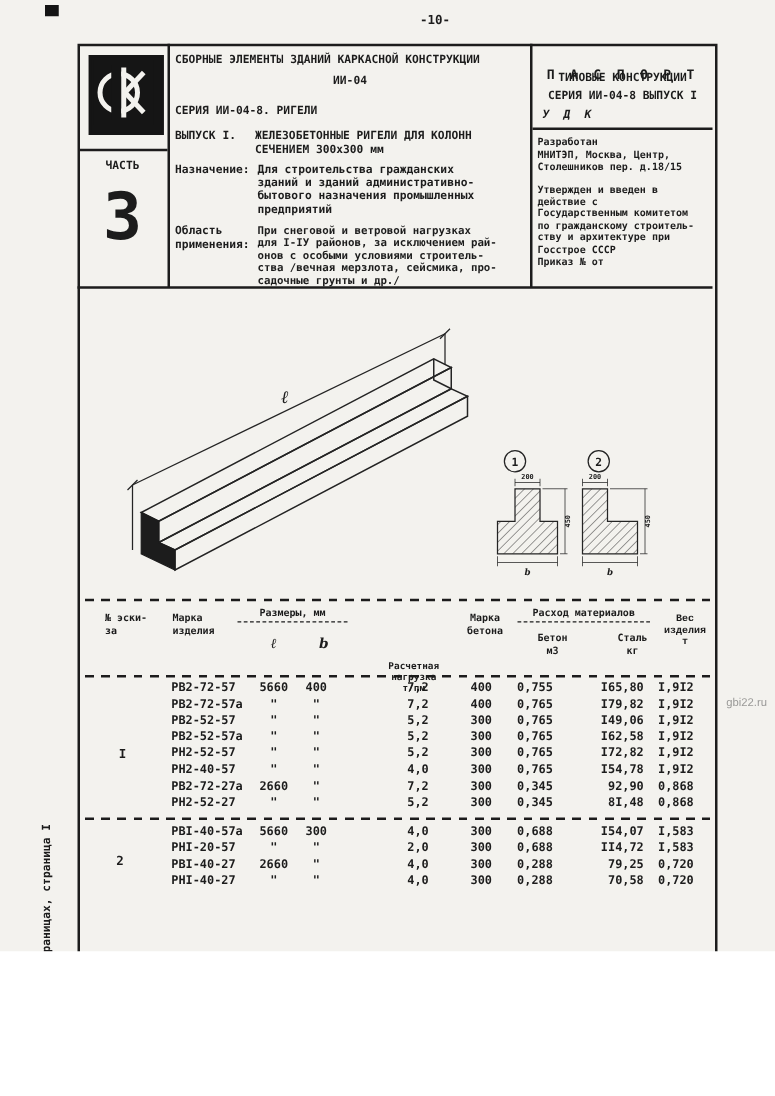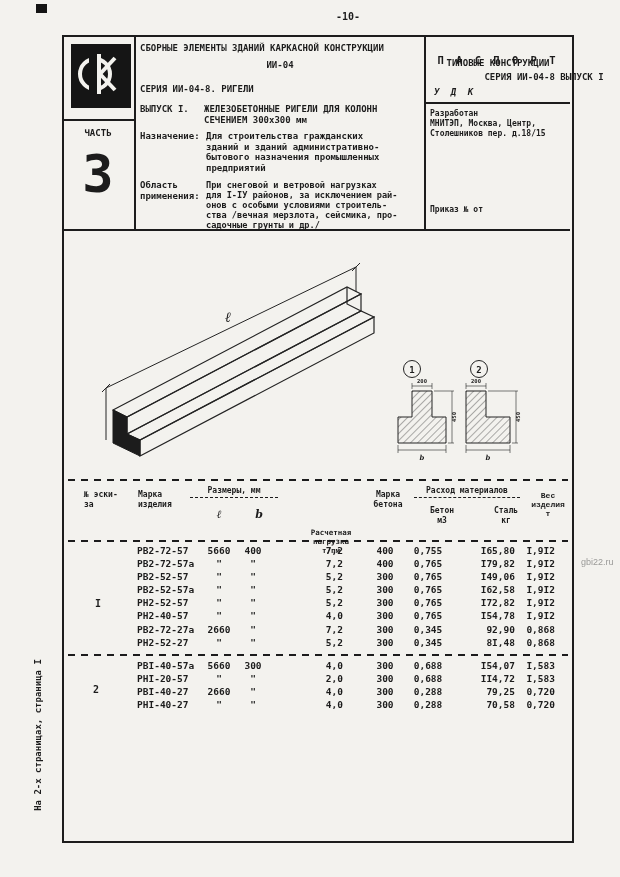--- a/index.html
+++ b/index.html
@@ -1,17 +1,17 @@
 <!DOCTYPE html>
 <html><head>
 <meta charset="utf-8">
 <style>
   html,body{margin:0;padding:0;}
   #page{
-    position:relative;width:620px;height:877px;overflow:hidden;
+    position:relative;width:620px;height:761px;overflow:hidden;
     background:#f3f2ee;color:#1c1c1c;
     font-family:"DejaVu Sans Mono", monospace;
     font-weight:bold;
   }
   .abs{position:absolute;}
   .pre{white-space:pre-line;}
   .ctr{text-align:center;}
   
   #frame{left:62px;top:35px;width:508px;height:804px;border:2px solid #1c1c1c;}
   .vline{width:2px;background:#1c1c1c;}
@@ -92,25 +92,31 @@
   <div class="abs t9 pre" style="left:140px;top:180px;width:64px;line-height:10.5px;">Область
 применения:</div>
   <div class="abs t9 pre" style="left:206px;top:180px;width:220px;line-height:10px;font-size:8.6px;">При снеговой и ветровой нагрузках
 для I-IУ районов, за исключением рай-
 онов с особыми условиями строитель-
 ства /вечная мерзлота, сейсмика, про-
 садочные грунты и др./</div>
 
   <div class="abs ctr" id="passport-title" style="left:426px;top:54px;width:144px;">П А С П О Р Т</div>
   <div class="abs t9 ctr" style="left:426px;top:58px;width:144px;">ТИПОВЫЕ КОНСТРУКЦИИ</div>
-  <div class="abs t9 ctr" style="left:426px;top:72px;width:144px;padding-left:46px;">СЕРИЯ ИИ-04-8 ВЫПУСК I</div>
+  <div class="abs t9 ctr" style="left:426px;top:72px;width:144px;">СЕРИЯ ИИ-04-8 ВЫПУСК I</div>
   <div class="abs t9" id="udk" style="left:434px;top:87px;width:100px;">У Д К</div>
   <div class="abs t8 pre" style="left:430px;top:109px;width:138px;line-height:9.8px;">Разработан
 МНИТЭП, Москва, Центр,
 Столешников пер. д.18/15</div>
+  <div class="abs t8 pre" style="left:430px;top:147px;width:138px;line-height:9.6px;">Утвержден и введен в
+действие с
+Государственным комитетом
+по гражданскому строитель-
+ству и архитектуре при
+Госстрое СССР</div>
   <div class="abs t8" style="left:430px;top:205px;width:138px;">Приказ №      от</div>
 
   <svg class="abs" style="left:68px;top:240px;" width="330" height="235" viewBox="0 0 330 235">
     <g stroke="#242424" stroke-width="1.2" fill="none">
 
       <polygon points="45,170 279,47 293,54 59,177"></polygon>
 
       <polygon points="59,177 293,54 293,71 59,194"></polygon>
 
       <polygon points="59,194 293,71 306,77 72,200"></polygon>

